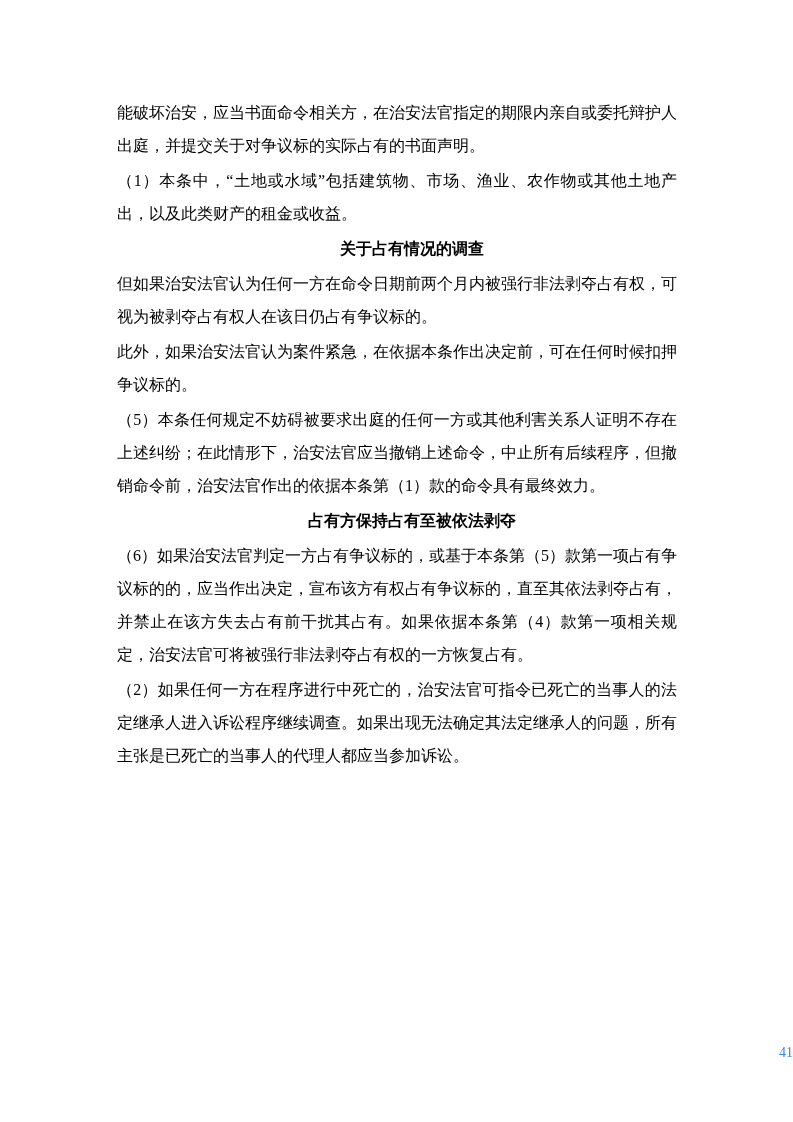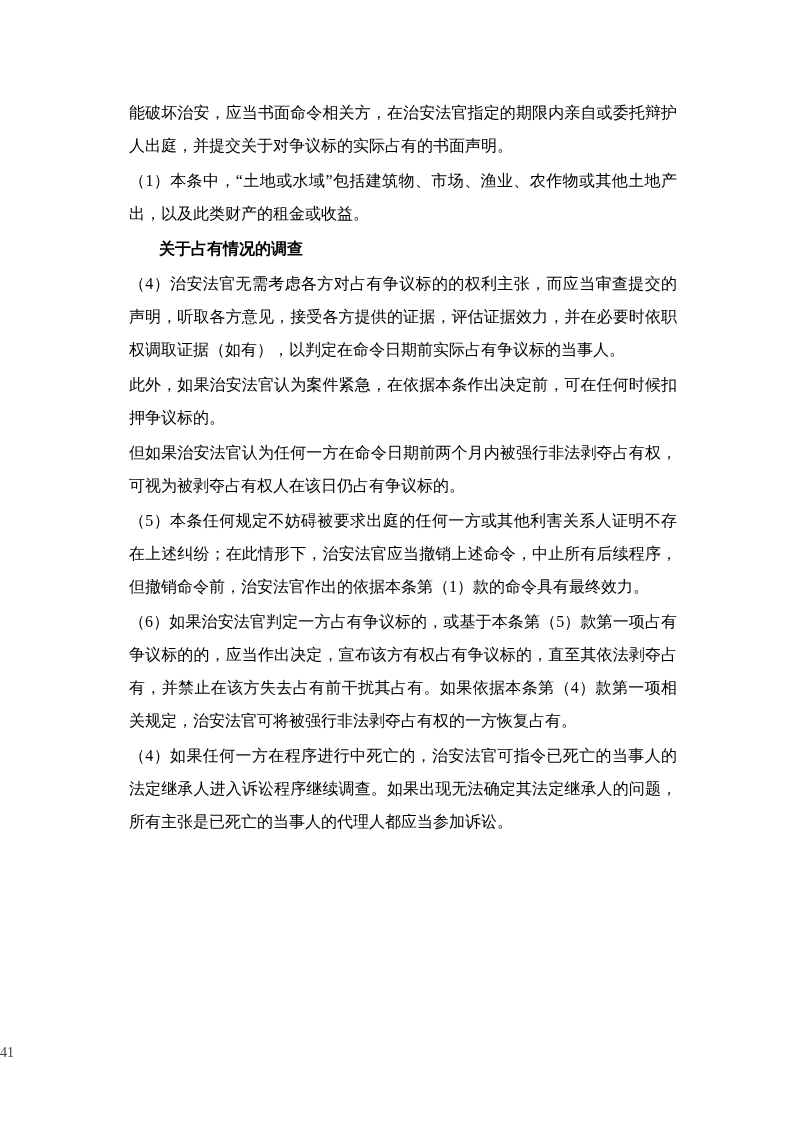--- a/index.html
+++ b/index.html
@@ -20,48 +20,48 @@
     position: absolute;
     left: 117px;
     top: 96px;
     width: 560px;
     font-size: 16px;
     line-height: 33px;
     text-align: justify;
     letter-spacing: 0;
   }
   .content p {
-    margin: 0 0 2px 12px;
+    margin: 0 0 2px 0;
     padding: 0;
   }
   .content p.heading {
     font-weight: 700;
-    text-align: left;
+    text-align: center;
     text-indent: 30px;
   }
   .page-number {
     position: absolute;
     left: 0;
     right: 0;
     top: 1044px;
-    text-align: left;
+    text-align: right;
     font-size: 14px;
     line-height: 18px;
-    color: #404040;
+    color: #3b82f6;
   }
 </style>
 </head>
 <body>
 
 <div class="page">
   <div class="content">
     <p class="body">能破坏治安，应当书面命令相关方，在治安法官指定的期限内亲自或委托辩护人出庭，并提交关于对争议标的实际占有的书面声明。</p>
     <p class="body">（1）本条中，“土地或水域”包括建筑物、市场、渔业、农作物或其他土地产出，以及此类财产的租金或收益。</p>
     <p class="heading">关于占有情况的调查</p>
-    <p class="body">（4）治安法官无需考虑各方对占有争议标的的权利主张，而应当审查提交的声明，听取各方意见，接受各方提供的证据，评估证据效力，并在必要时依职权调取证据（如有），以判定在命令日期前实际占有争议标的当事人。</p>
+    <p class="body">但如果治安法官认为任何一方在命令日期前两个月内被强行非法剥夺占有权，可视为被剥夺占有权人在该日仍占有争议标的。</p>
     <p class="body">此外，如果治安法官认为案件紧急，在依据本条作出决定前，可在任何时候扣押争议标的。</p>
-    <p class="body">但如果治安法官认为任何一方在命令日期前两个月内被强行非法剥夺占有权，可视为被剥夺占有权人在该日仍占有争议标的。</p>
     <p class="body">（5）本条任何规定不妨碍被要求出庭的任何一方或其他利害关系人证明不存在上述纠纷；在此情形下，治安法官应当撤销上述命令，中止所有后续程序，但撤销命令前，治安法官作出的依据本条第（1）款的命令具有最终效力。</p>
+    <p class="heading">占有方保持占有至被依法剥夺</p>
     <p class="body">（6）如果治安法官判定一方占有争议标的，或基于本条第（5）款第一项占有争议标的的，应当作出决定，宣布该方有权占有争议标的，直至其依法剥夺占有，并禁止在该方失去占有前干扰其占有。如果依据本条第（4）款第一项相关规定，治安法官可将被强行非法剥夺占有权的一方恢复占有。</p>
-    <p class="body">（4）如果任何一方在程序进行中死亡的，治安法官可指令已死亡的当事人的法定继承人进入诉讼程序继续调查。如果出现无法确定其法定继承人的问题，所有主张是已死亡的当事人的代理人都应当参加诉讼。</p>
+    <p class="body">（2）如果任何一方在程序进行中死亡的，治安法官可指令已死亡的当事人的法定继承人进入诉讼程序继续调查。如果出现无法确定其法定继承人的问题，所有主张是已死亡的当事人的代理人都应当参加诉讼。</p>
   </div>
   <div class="page-number">41</div>
 </div>
 
 </body></html>

